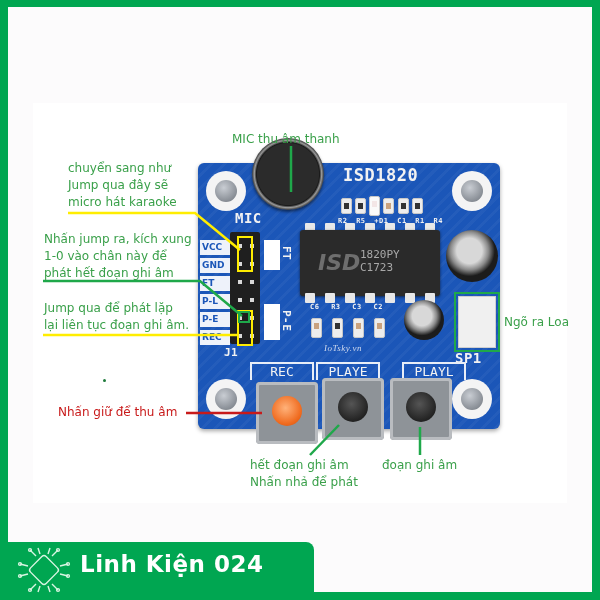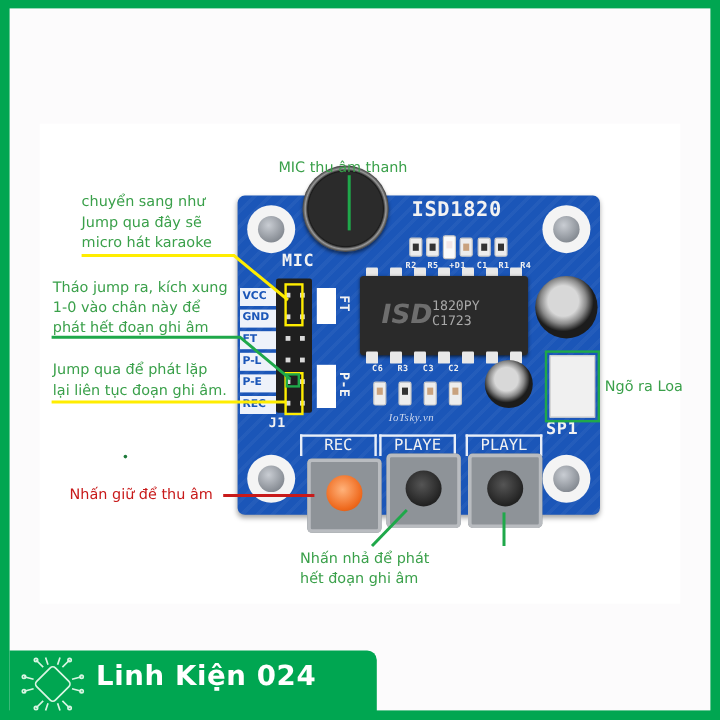--- a/index.html
+++ b/index.html
@@ -147,21 +147,21 @@
 <div class="jumper-tab" style="left:264px;top:304px;width:16px;height:36px;"></div>
 <div class="silk" style="left:280px;top:310px;font-size:11px;writing-mode:vertical-rl;">P-E</div>
 
 <div class="highlight-box" style="left:237px;top:236px;width:12px;height:32px;"></div>
 <div class="highlight-box" style="left:237px;top:310px;width:12px;height:32px;"></div>
 <div class="green-box" style="left:238px;top:311px;width:8px;height:8px;"></div>
 <div class="green-box" style="left:454px;top:292px;width:42px;height:56px;"></div>
 
 <div class="btn-label-bar" style="left:250px;width:60px;">REC</div>
 <div class="btn-label-bar" style="left:316px;width:60px;">PLAYE</div>
-<div class="btn-label-bar" style="left:388px;width:60px;">PLAYL</div>
+<div class="btn-label-bar" style="left:402px;width:60px;">PLAYL</div>
 
 <div class="btn-block" style="left:256px;top:382px;">
   <div class="btn-cap red"></div>
 </div>
 <div class="btn-block" style="left:322px;top:378px;">
   <div class="btn-cap"></div>
 </div>
 <div class="btn-block" style="left:390px;top:378px;">
   <div class="btn-cap"></div>
 </div>
@@ -178,40 +178,41 @@
 
 <div class="anno green" style="left:232px;top:131px;">MIC thu âm thanh</div>
 
 <div class="anno green" style="left:68px;top:160px;">
   <div>chuyển sang như</div>
   <div>Jump qua đây sẽ</div>
   <div>micro hát karaoke</div>
 </div>
 
 <div class="anno green" style="left:44px;top:231px;">
-  <div>Tháo jump ra, kích xung</div>
+  <div>Nhấn jump ra, kích xung</div>
   <div>1-0 vào chân này để</div>
   <div>phát hết đoạn ghi âm</div>
 </div>
 
 <div class="anno green" style="left:44px;top:300px;">
   <div>Jump qua để phát lặp</div>
   <div>lại liên tục đoạn ghi âm.</div>
 </div>
 
 <div class="dot"></div>
 
 <div class="anno red" style="left:58px;top:404px;">Nhấn giữ để thu âm</div>
 
 <div class="anno green" style="left:250px;top:457px;">
+  <div>hết đoạn ghi âm</div>
   <div>Nhấn nhả để phát</div>
-  <div>hết đoạn ghi âm</div>
 </div>
 
 <div class="anno green" style="left:382px;top:457px;">
+  <div>đoạn ghi âm</div>
 </div>
 
 <div class="anno green" style="left:504px;top:314px;">Ngõ ra Loa</div>
 
 <div class="brand"></div>
 <svg style="position:absolute;left:16px;top:546px;width:56px;height:50px;" viewBox="0 0 56 50">
   <g stroke="#d8f5e2" stroke-width="1.4" fill="none">
     <rect x="17" y="13" width="22" height="22" rx="3" transform="rotate(45 28 24)"></rect>
     <path d="M20 10 L14 4 M24 8 L22 2 M32 8 L34 2 M36 10 L42 4"></path>
     <path d="M20 38 L14 44 M24 40 L22 46 M32 40 L34 46 M36 38 L42 44"></path>

